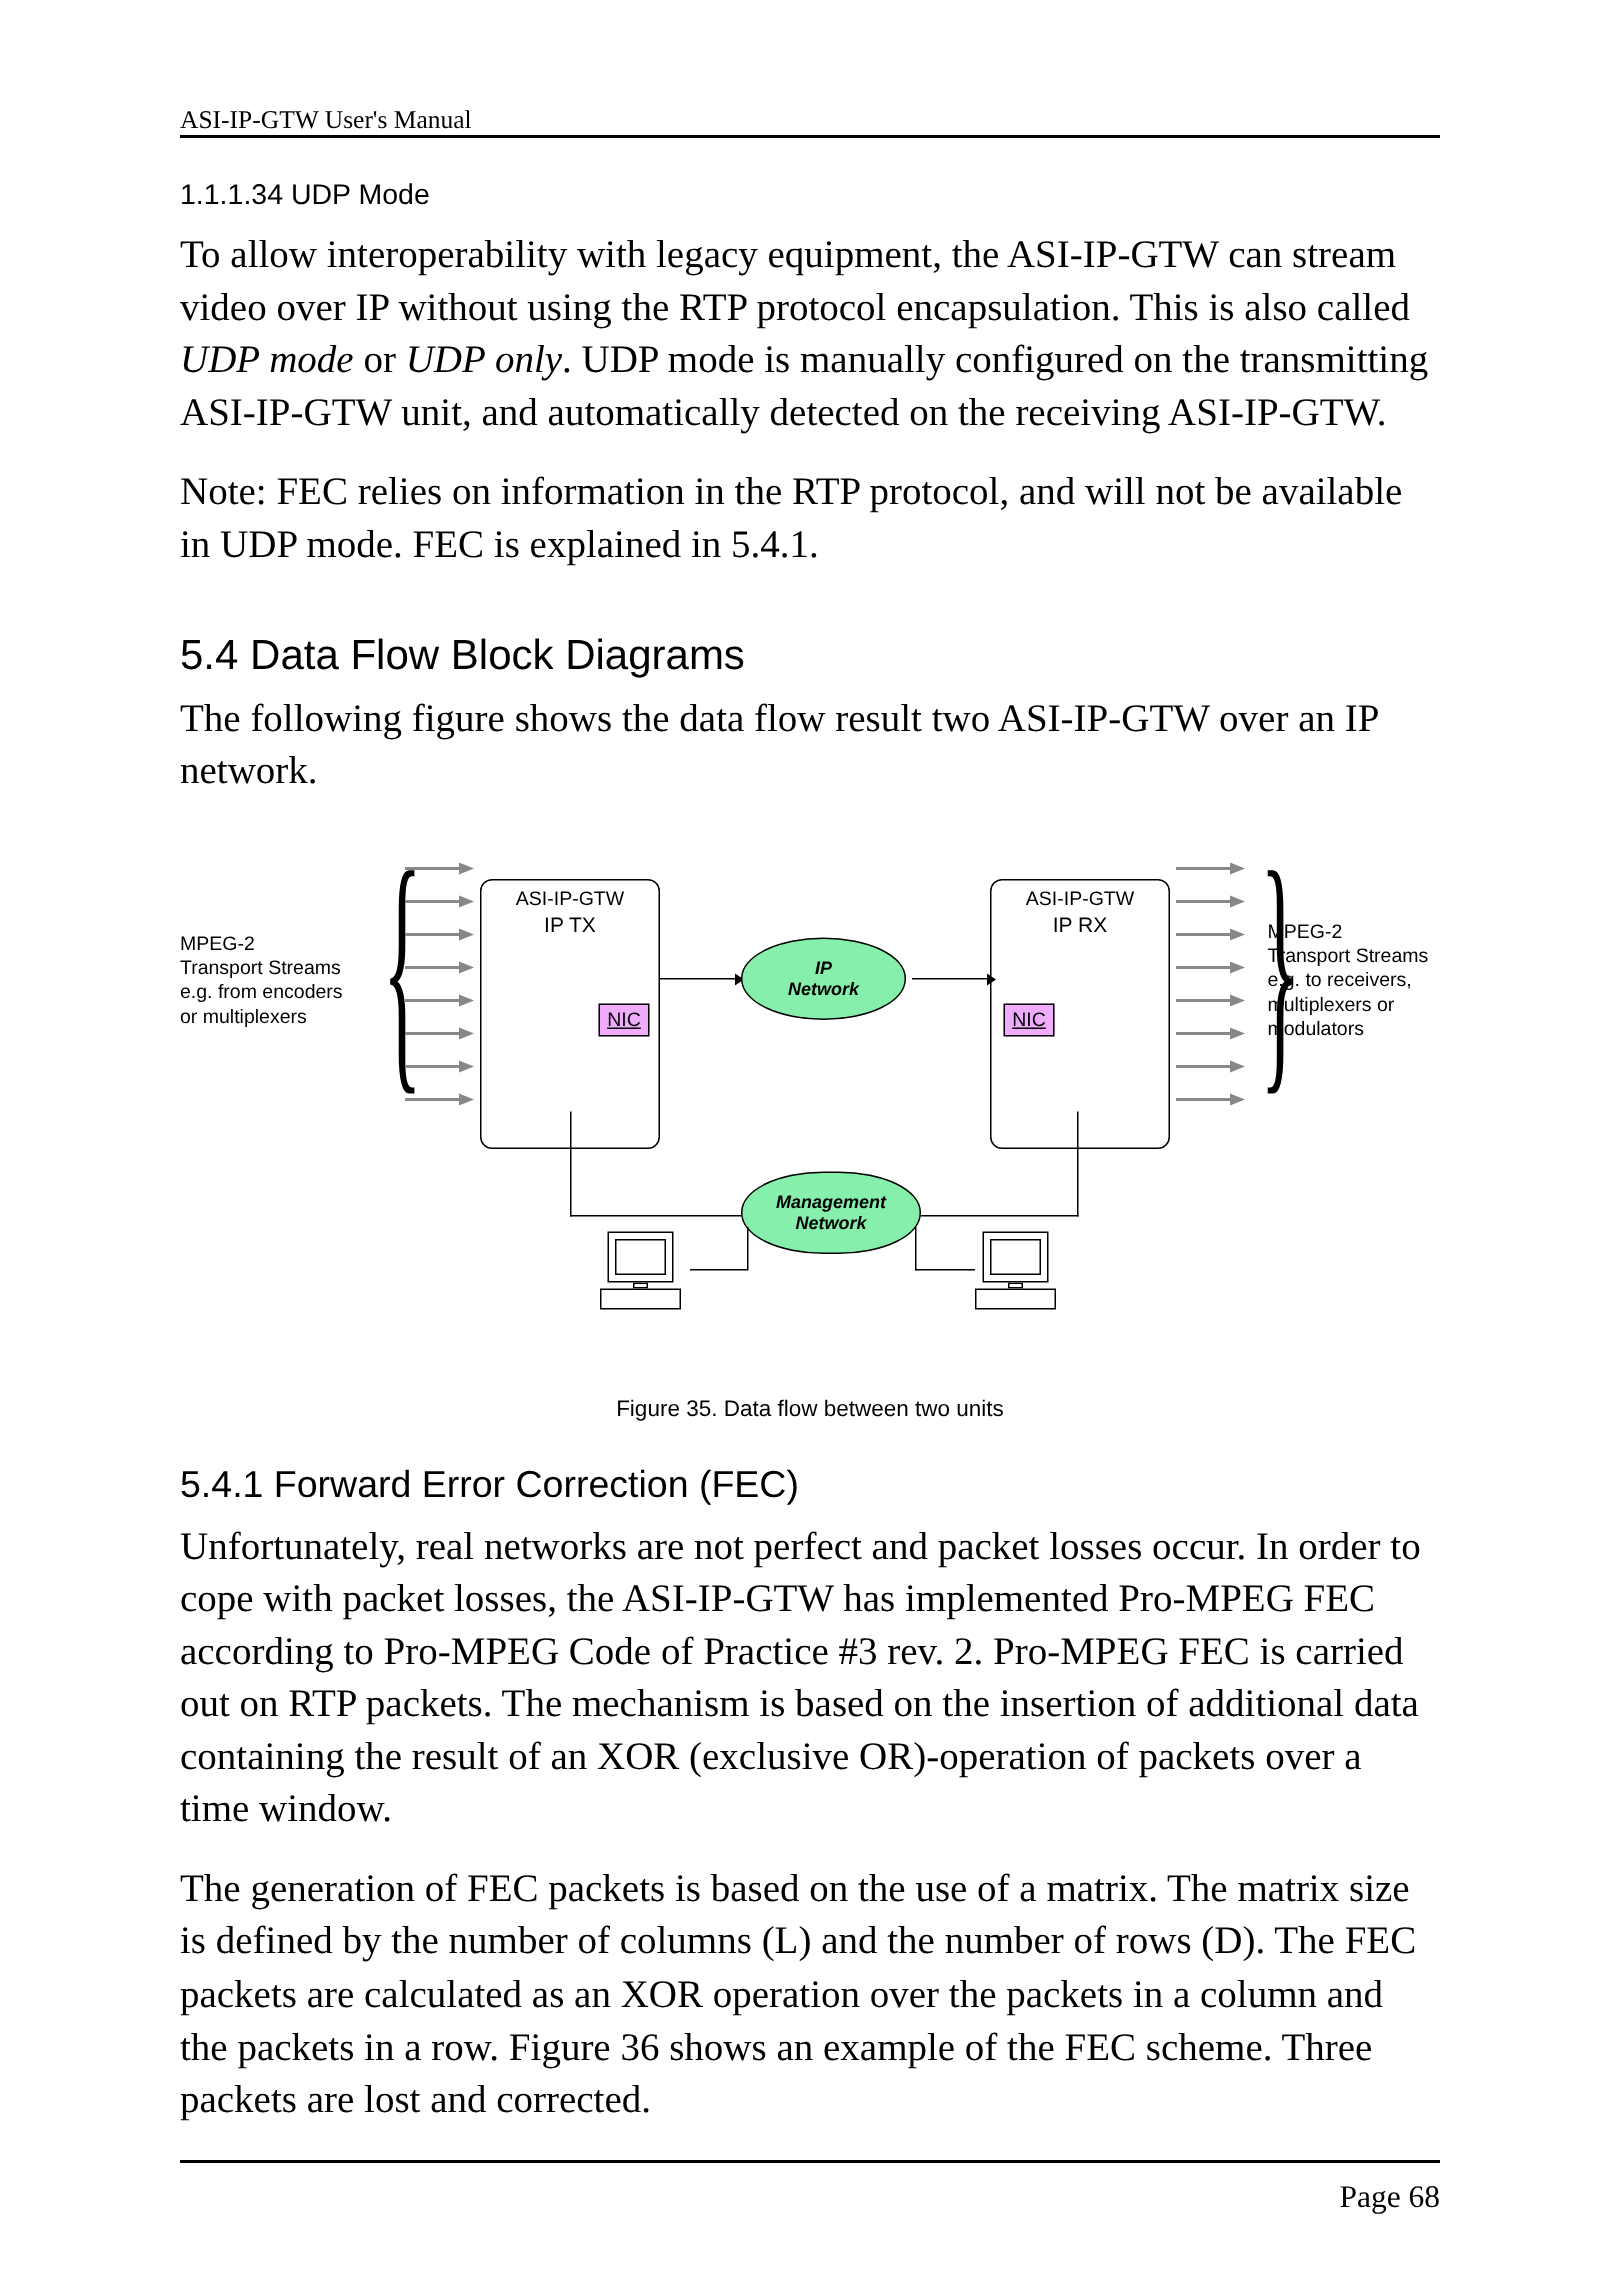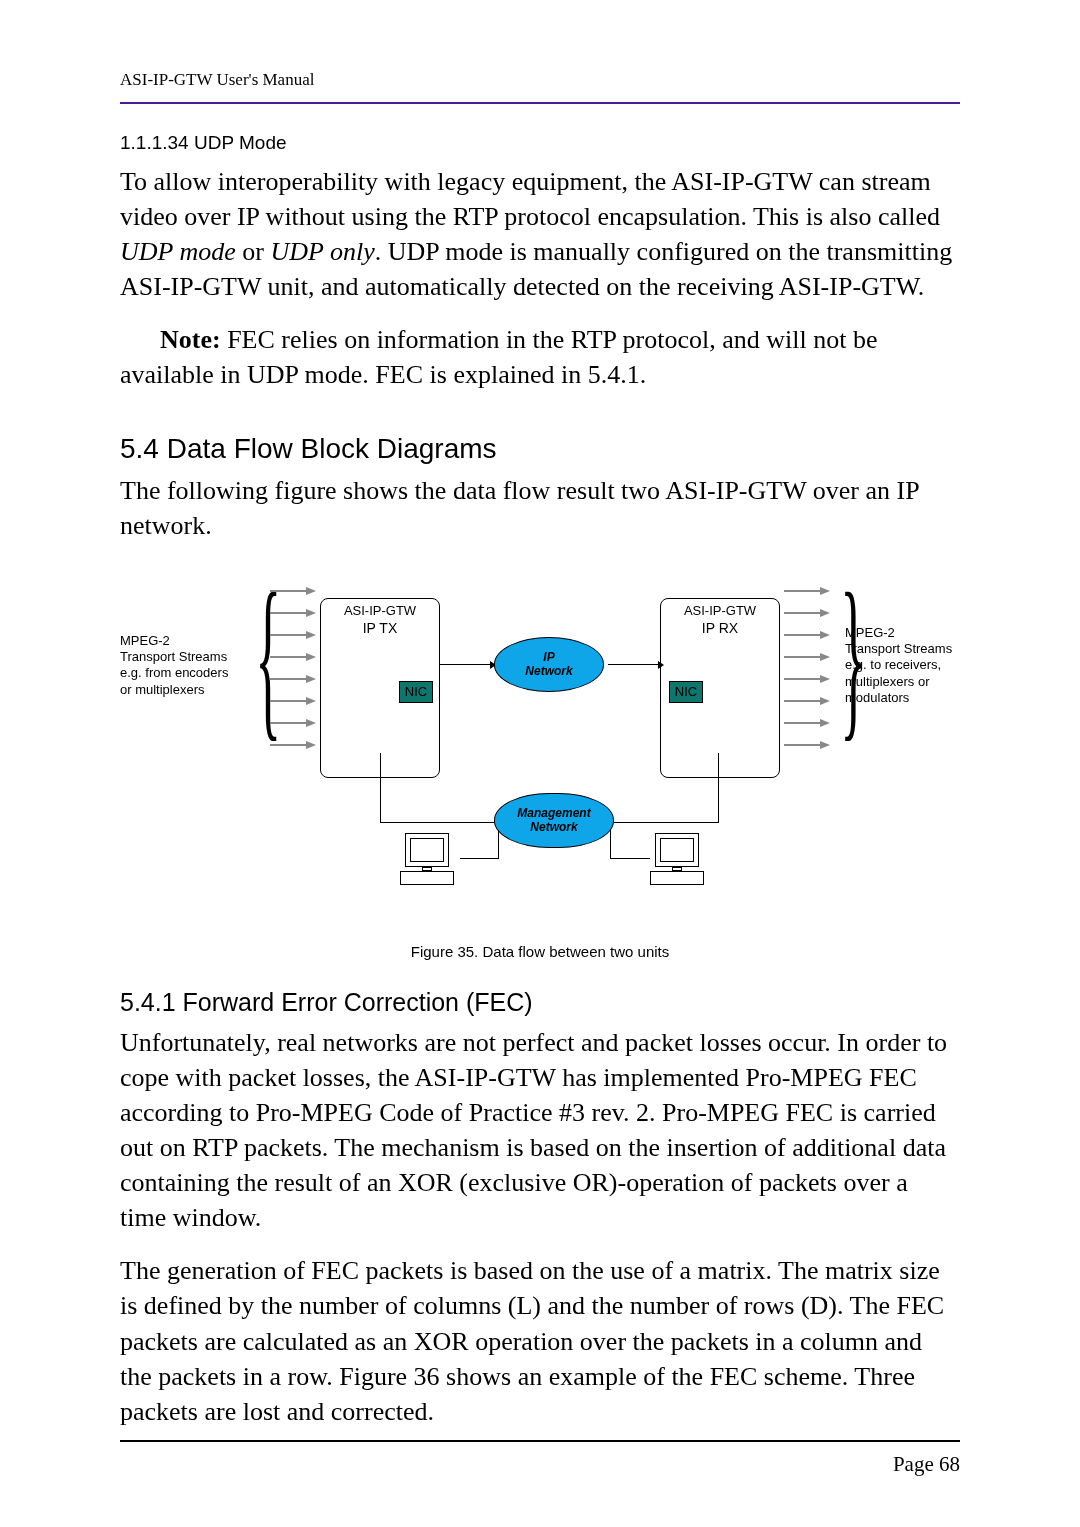--- a/index.html
+++ b/index.html
@@ -8,22 +8,22 @@
     height: 1527px;
     background: #fff;
     font-family: Georgia, 'Times New Roman', serif;
     color: #000;
     padding: 70px 120px 50px 120px;
     position: relative;
   }
   .header {
     font-family: Georgia, serif;
     font-size: 17px;
-    border-bottom: 2px solid #4c1d95;
-    padding-bottom: 12px;
+    border-bottom: 2px solid #000000;
+    padding-bottom: 0;
     margin-bottom: 28px;
   }
   .h4 {
     font-family: Liberation Sans, sans-serif;
     font-size: 19px;
     font-weight: normal;
     margin-bottom: 10px;
   }
   .body-text {
     font-family: Georgia, serif;
@@ -44,21 +44,21 @@
     font-weight: normal;
     margin-top: 28px;
     margin-bottom: 8px;
   }
   .figure-caption {
     font-family: Arial, Helvetica, sans-serif;
     font-size: 15px;
     text-align: center;
     margin: 30px 0 20px 0;
   }
-  .bold { font-weight: bold; margin-left: 40px; }
+  .bold { font-weight: normal; }
   .italic { font-style: italic; }
 
   
   .diagram {
     width: 840px;
     height: 350px;
     margin: 20px 0 10px 0;
     position: relative;
     font-family: Arial, Helvetica, sans-serif;
     font-size: 13px;
@@ -84,26 +84,27 @@
     top: 0;
     width: 0;
     height: 0;
     border-left: 10px solid #888;
     border-top: 4px solid transparent;
     border-bottom: 4px solid transparent;
   }
   .box {
     position: absolute;
     border: 1px solid #000;
-    background: #0f766e;
+    background: #f0abfc;
     display: flex;
     align-items: center;
     justify-content: center;
     text-align: center;
     font-size: 13px;
+    text-decoration: underline;
   }
   .big-box {
     position: absolute;
     border: 1px solid #000;
     border-radius: 8px;
     margin-top: 25px;
   }
   .label {
     position: absolute;
     text-align: left;
@@ -122,21 +123,21 @@
     height: 55px;
     border: 1px solid #000;
     border-radius: 55px / 27px;
     display: flex;
     align-items: center;
     justify-content: center;
     font-weight: bold;
     font-style: italic;
     font-size: 12px;
     text-align: center;
-    background: #0ea5e9;
+    background: #86efac;
   }
   .thin-arrow {
     position: absolute;
     height: 0;
     border-top: 1px solid #000;
   }
   .thin-arrow::after {
     content:'';
     position:absolute;
     right:-6px; top:-4px;

